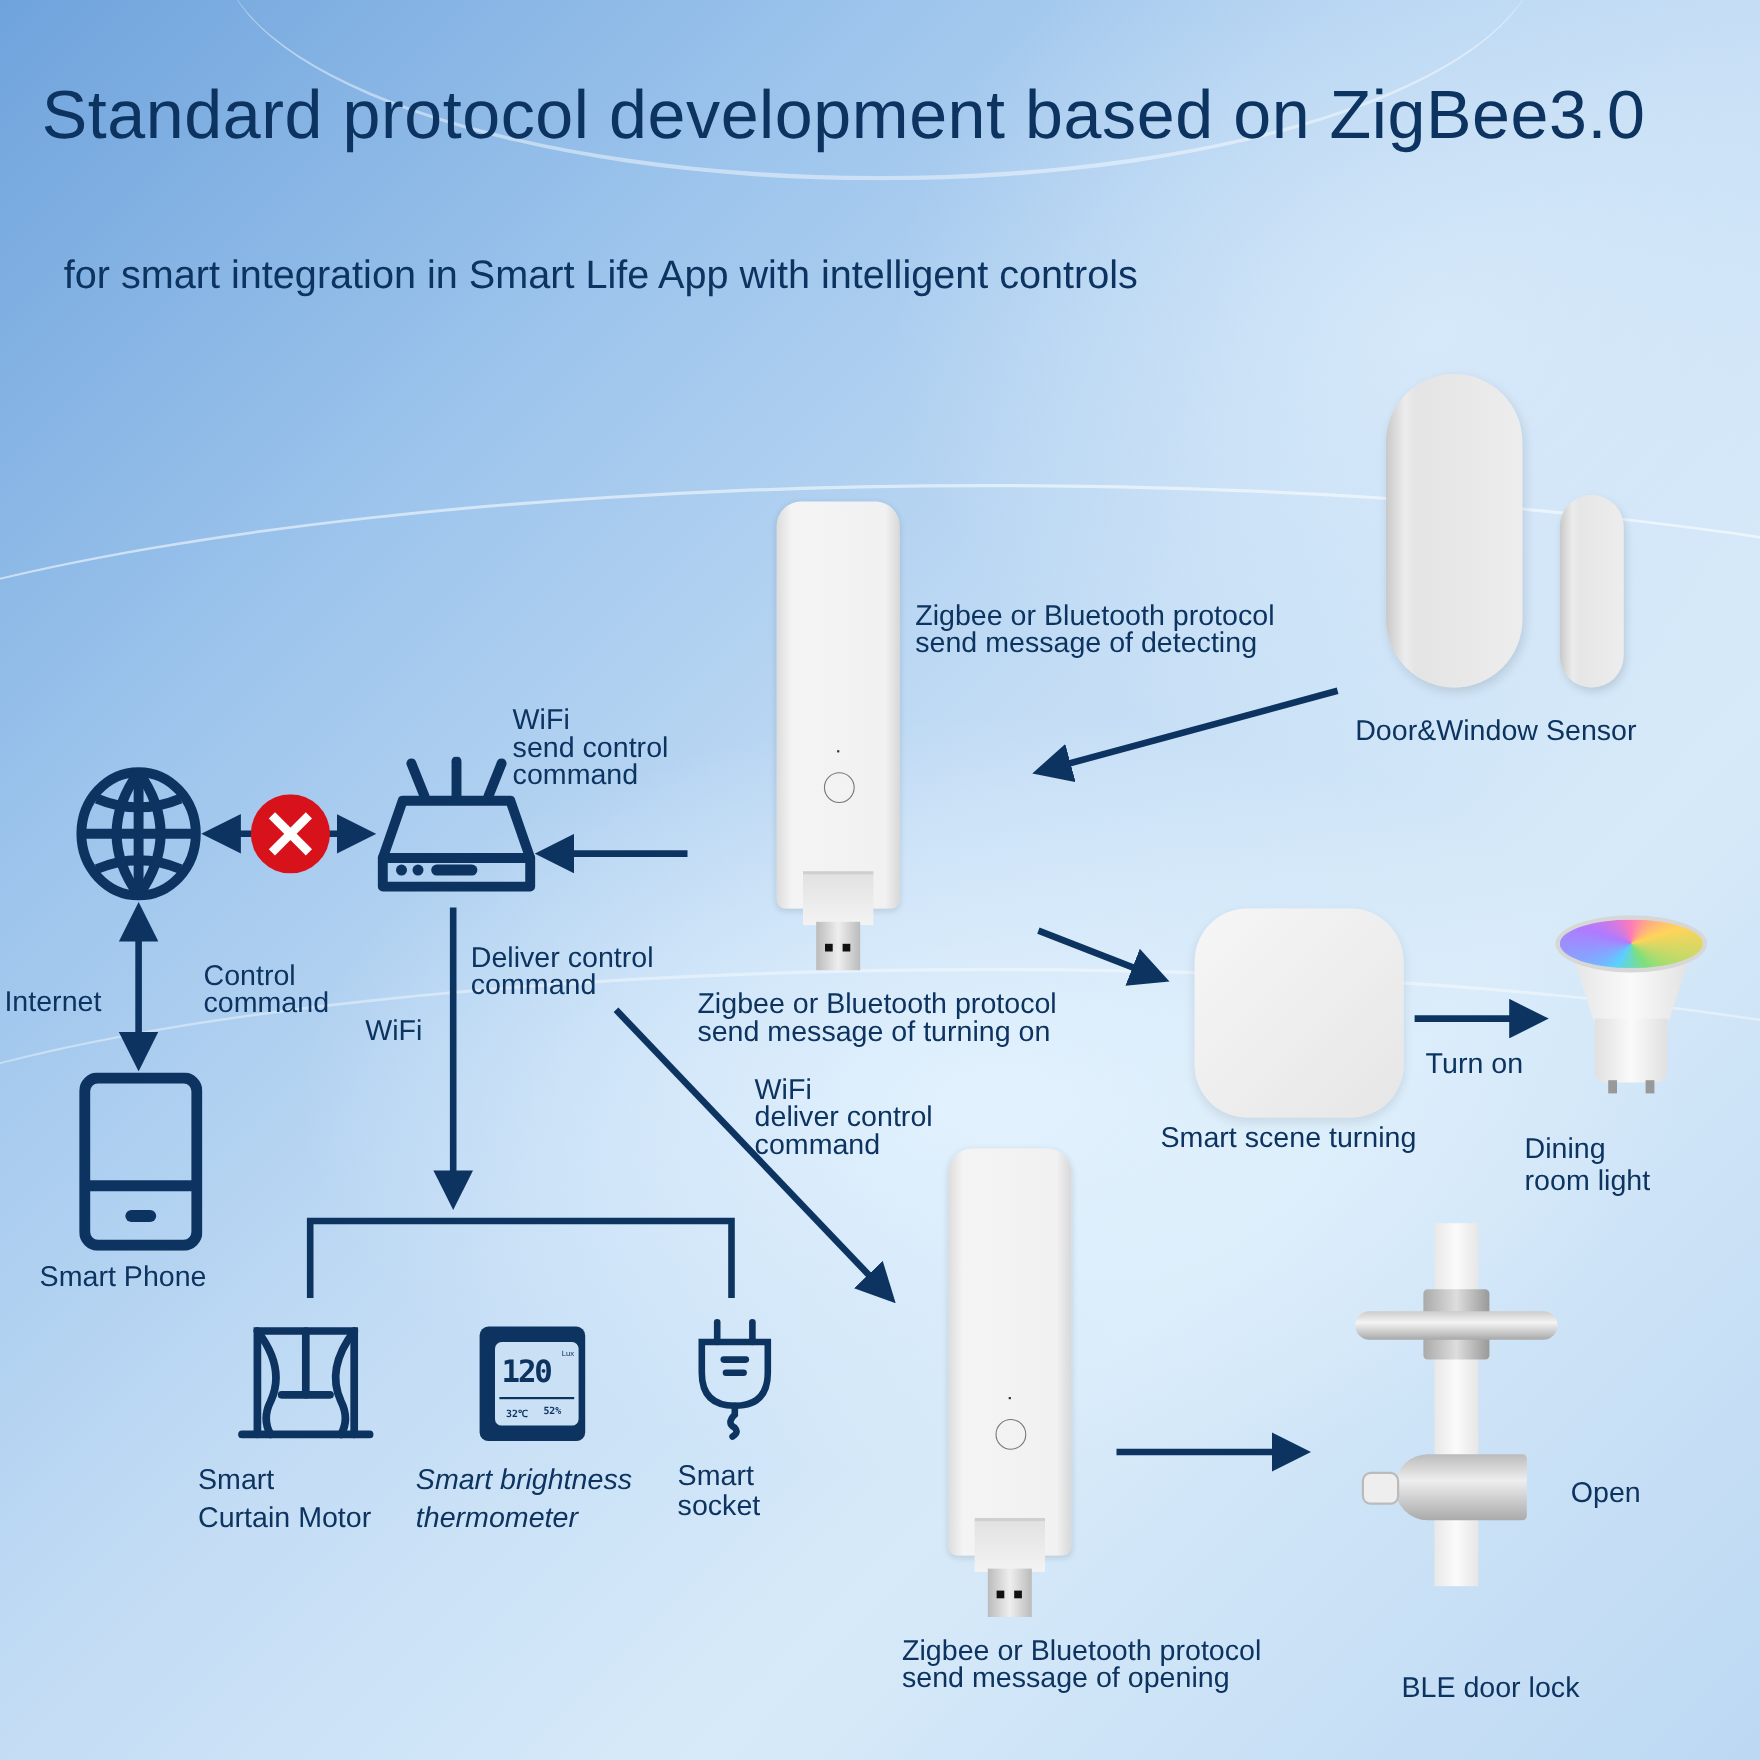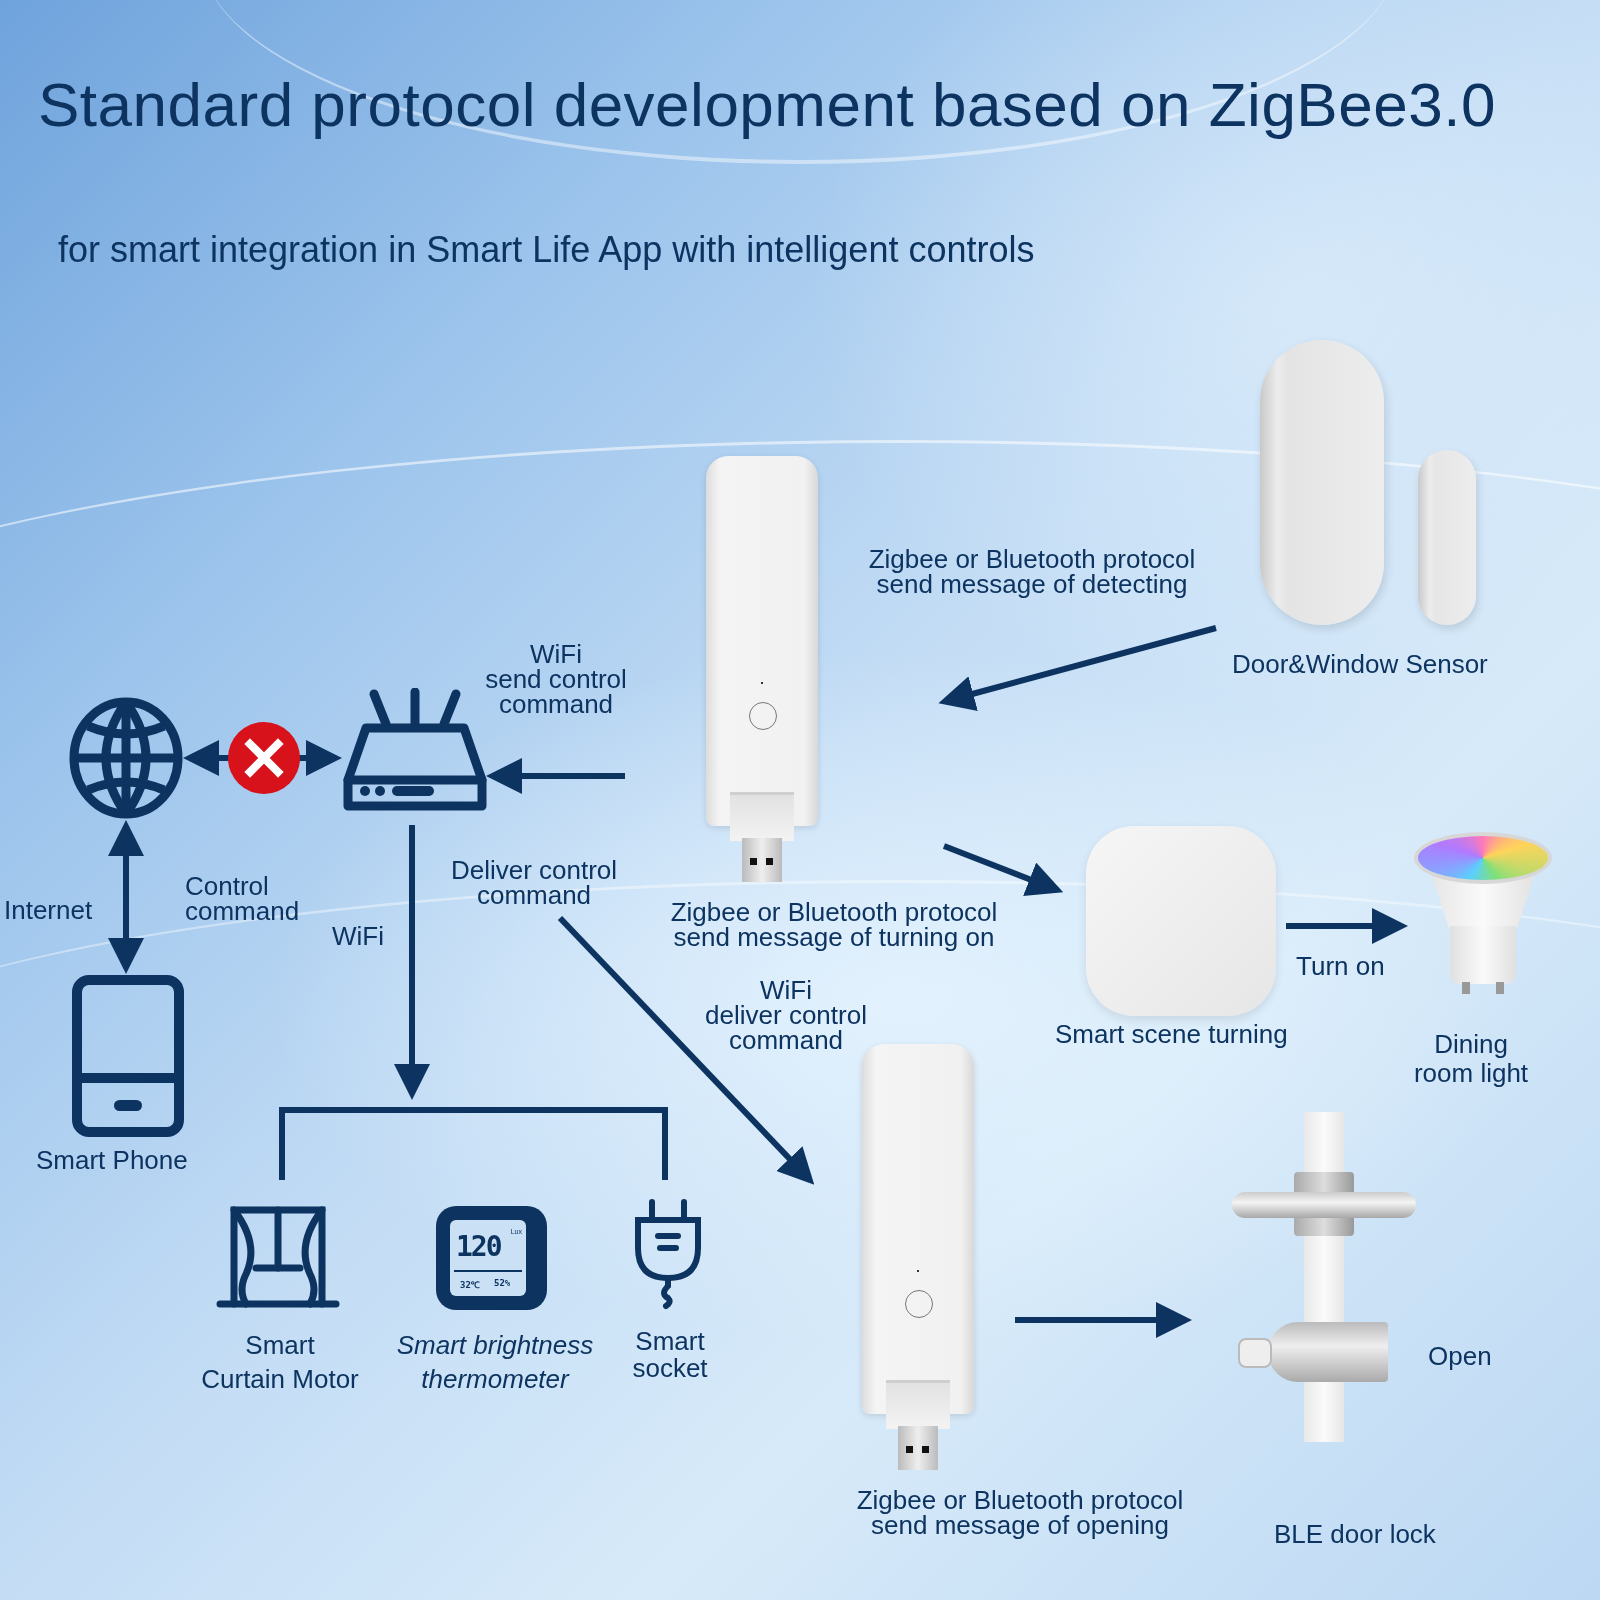--- a/index.html
+++ b/index.html
@@ -4,21 +4,21 @@
 <style>
   html,body{margin:0;padding:0;}
   body{width:1600px;height:1600px;overflow:hidden;font-family:"Liberation Sans","DejaVu Sans",sans-serif;}
   #stage{position:relative;width:1600px;height:1600px;overflow:hidden;
     background:
       radial-gradient(ellipse 900px 500px at 900px 1000px, rgba(230,244,255,0.85), rgba(230,244,255,0) 70%),
       radial-gradient(ellipse 700px 600px at 1300px 300px, rgba(225,240,252,0.6), rgba(225,240,252,0) 70%),
       linear-gradient(135deg,#6fa3dc 0%,#9cc4ec 25%,#c4ddf5 50%,#d7eaf9 70%,#bcd8f3 100%);}
   .swoosh{position:absolute;border-radius:50%;border-top:3px solid rgba(255,255,255,0.55);}
   .txt{position:absolute;color:#0d3460;white-space:nowrap;line-height:1;}
-  .center{text-align:center;}
+  .center{}
   .title{font-size:62px;letter-spacing:0.5px;}
   .subtitle{font-size:36px;}
   .lbl{font-size:26px;line-height:25px;}
   svg.layer{position:absolute;left:0;top:0;}
   .dev{position:absolute;}
 </style>
 </head>
 <body>
 
 <div id="stage">
@@ -121,21 +121,21 @@
     <g stroke="#0d3460" stroke-width="7" fill="none" stroke-linecap="round">
       <path d="M18,100 L18,6 L106,6 L106,100"></path>
       <path d="M18,6 Q44,40 30,70 Q22,86 30,100"></path>
       <path d="M106,6 Q80,40 94,70 Q102,86 94,100"></path>
       <line x1="62" y1="6" x2="62" y2="64"></line>
       <line x1="40" y1="64" x2="84" y2="64"></line>
       <line x1="4" y1="100" x2="120" y2="100"></line>
     </g>
   </svg>
 
-  <div class="dev" style="left:436px;top:1206px;width:96px;height:104px;background:#0d3460;border-radius:20px;padding-left:15px;">
+  <div class="dev" style="left:436px;top:1206px;width:96px;height:104px;background:#0d3460;border-radius:8px;">
     <div style="position:absolute;left:14px;top:14px;width:76px;height:76px;background:#c9e0f5;border-radius:6px;">
       <div style="position:absolute;left:6px;top:10px;font:bold 28px 'DejaVu Sans Mono',monospace;color:#0d3460;letter-spacing:-2px;">120</div>
       <div style="position:absolute;right:4px;top:8px;font-size:7px;color:#0d3460;">Lux</div>
       <div style="position:absolute;left:4px;right:4px;top:50px;height:2px;background:#0d3460;"></div>
       <div style="position:absolute;left:10px;top:58px;font:bold 9px 'DejaVu Sans Mono',monospace;color:#0d3460;">32℃</div>
       <div style="position:absolute;left:44px;top:58px;font:bold 9px 'DejaVu Sans Mono',monospace;color:#0d3460;">52%</div>
     </div>
   </div>
 
   <svg class="dev" style="left:632px;top:1198px;" width="72" height="112" viewBox="0 0 72 112">

